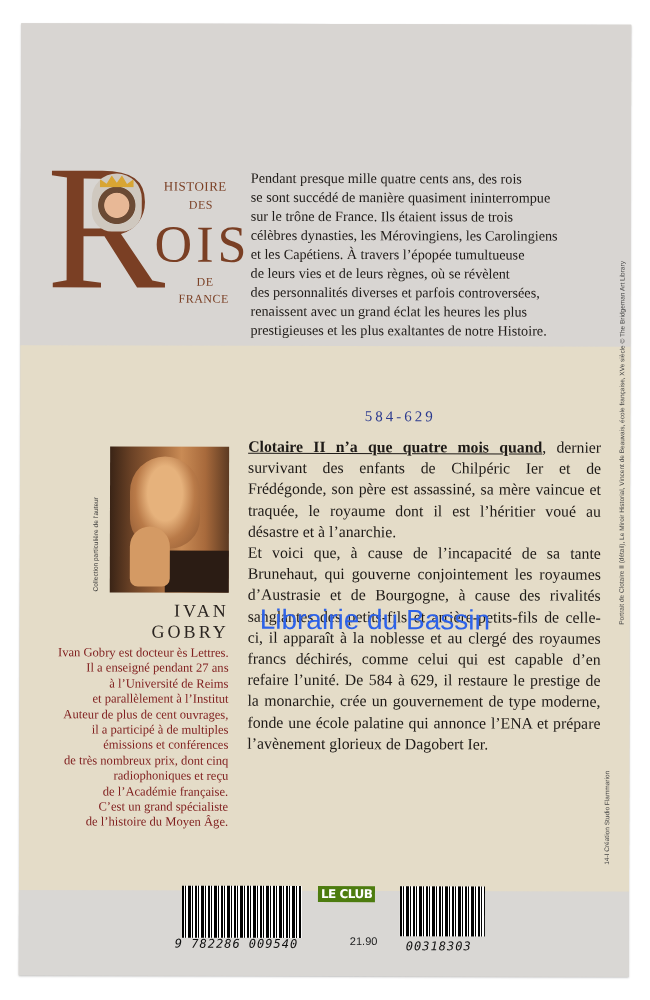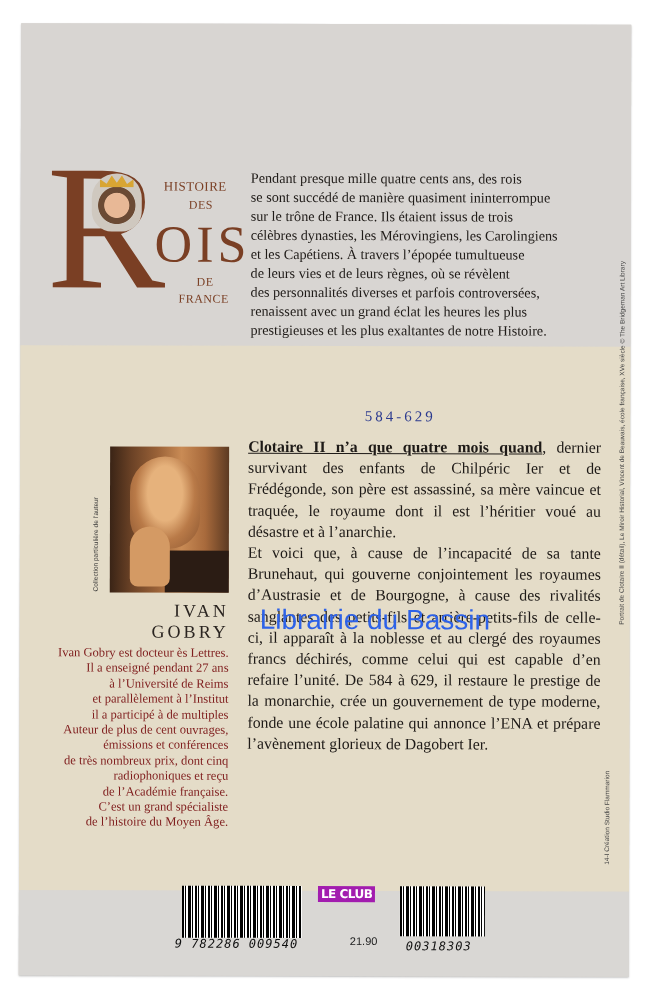--- a/index.html
+++ b/index.html
@@ -44,21 +44,21 @@
 
     .watermark { position:absolute; left:240px; top:580px; font-family:Liberation Sans, sans-serif; font-size:28px; color:#2d62e8; white-space:nowrap; }
 
     .barcode { position:absolute; background:repeating-linear-gradient(90deg,#000 0 2px,#fff 2px 3px,#000 3px 4px,#fff 4px 6px,#000 6px 9px,#fff 9px 10px,#000 10px 11px,#fff 11px 13px); }
     .bc1 { left:163px; top:862px; width:120px; height:52px; }
     .bc2 { left:381px; top:862px; width:85px; height:50px; }
     .bc-num { position:absolute; font-family:"DejaVu Sans Mono", monospace; font-size:12px; color:#111; letter-spacing:1px;font-style:italic; }
     .bc1-num { left:156px; top:913px; }
     .bc2-num { left:387px; top:915px; }
     .price { position:absolute; left:331px; top:911px; font-family:"Liberation Sans", sans-serif; font-size:11px; color:#222; }
-    .club { position:absolute; left:299px; top:862px; background:#a21caf; color:#fff; font-family:"DejaVu Sans", sans-serif; font-weight:bold; font-size:12px; padding:1px 3px; letter-spacing:-0.5px; }
+    .club { position:absolute; left:299px; top:862px; background:#4d7c0f; color:#fff; font-family:"DejaVu Sans", sans-serif; font-weight:bold; font-size:12px; padding:1px 3px; letter-spacing:-0.5px; }
   </style>
 </head>
 <body>
 
 <div class="cover">
   <div class="top-panel"></div>
   <div class="mid-panel"></div>
   <div class="bottom-panel"></div>
 
   <div class="logo">
@@ -102,22 +102,22 @@
   <div class="author-name">
     <div>IVAN</div>
     <div>GOBRY</div>
   </div>
 
   <div class="author-bio">
     <div>Ivan Gobry est docteur ès Lettres.</div>
     <div>Il a enseigné pendant 27 ans</div>
     <div>à l’Université de Reims</div>
     <div>et parallèlement à l’Institut</div>
+    <div>Auteur de plus de cent ouvrages,</div>
     <div>il a participé à de multiples</div>
-    <div>Auteur de plus de cent ouvrages,</div>
     <div>émissions et conférences</div>
     <div>de très nombreux prix, dont cinq</div>
     <div>radiophoniques et reçu</div>
     <div>de l’Académie française.</div>
     <div>C’est un grand spécialiste</div>
     <div>de l’histoire du Moyen Âge.</div>
   </div>
 
   <div class="spine-credit">14-I   Création Studio Flammarion</div>
   <div class="spine-credit" style="left:598px; top:600px;">Portrait de Clotaire II (détail), Le Miroir Historial, Vincent de Beauvais, école française, XVe siècle © The Bridgeman Art Library</div>

